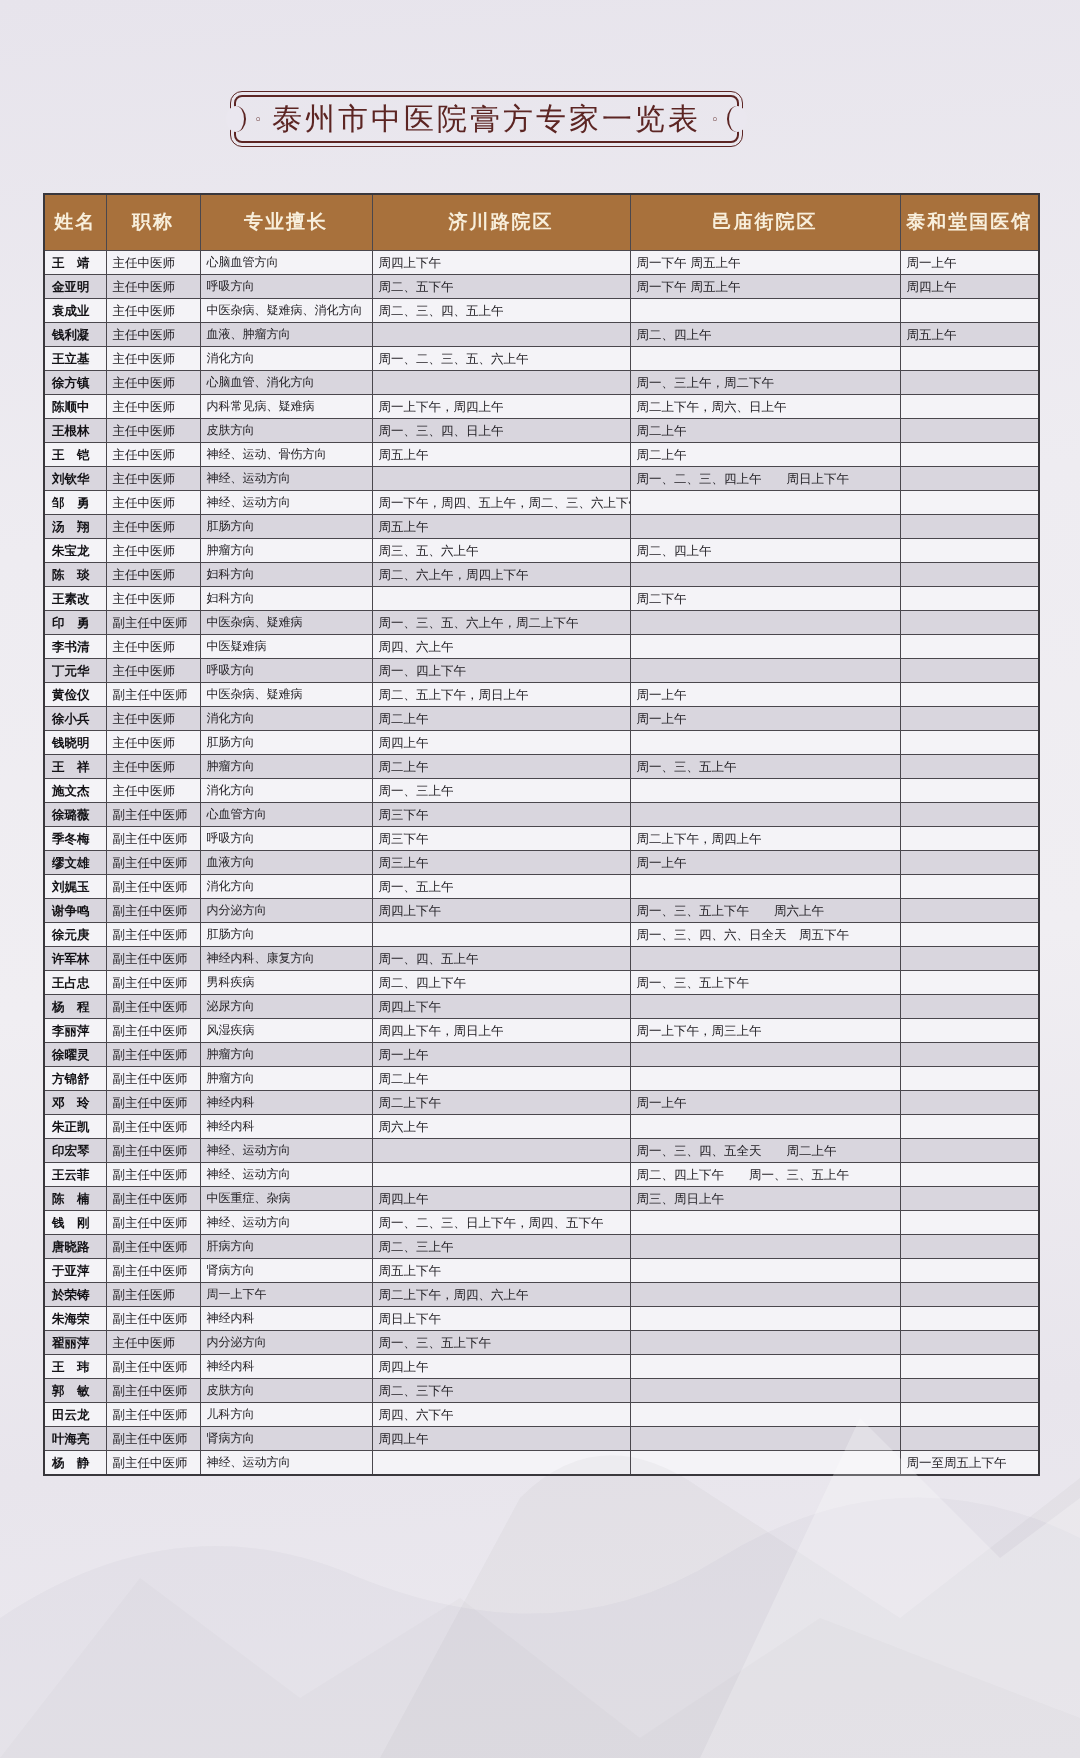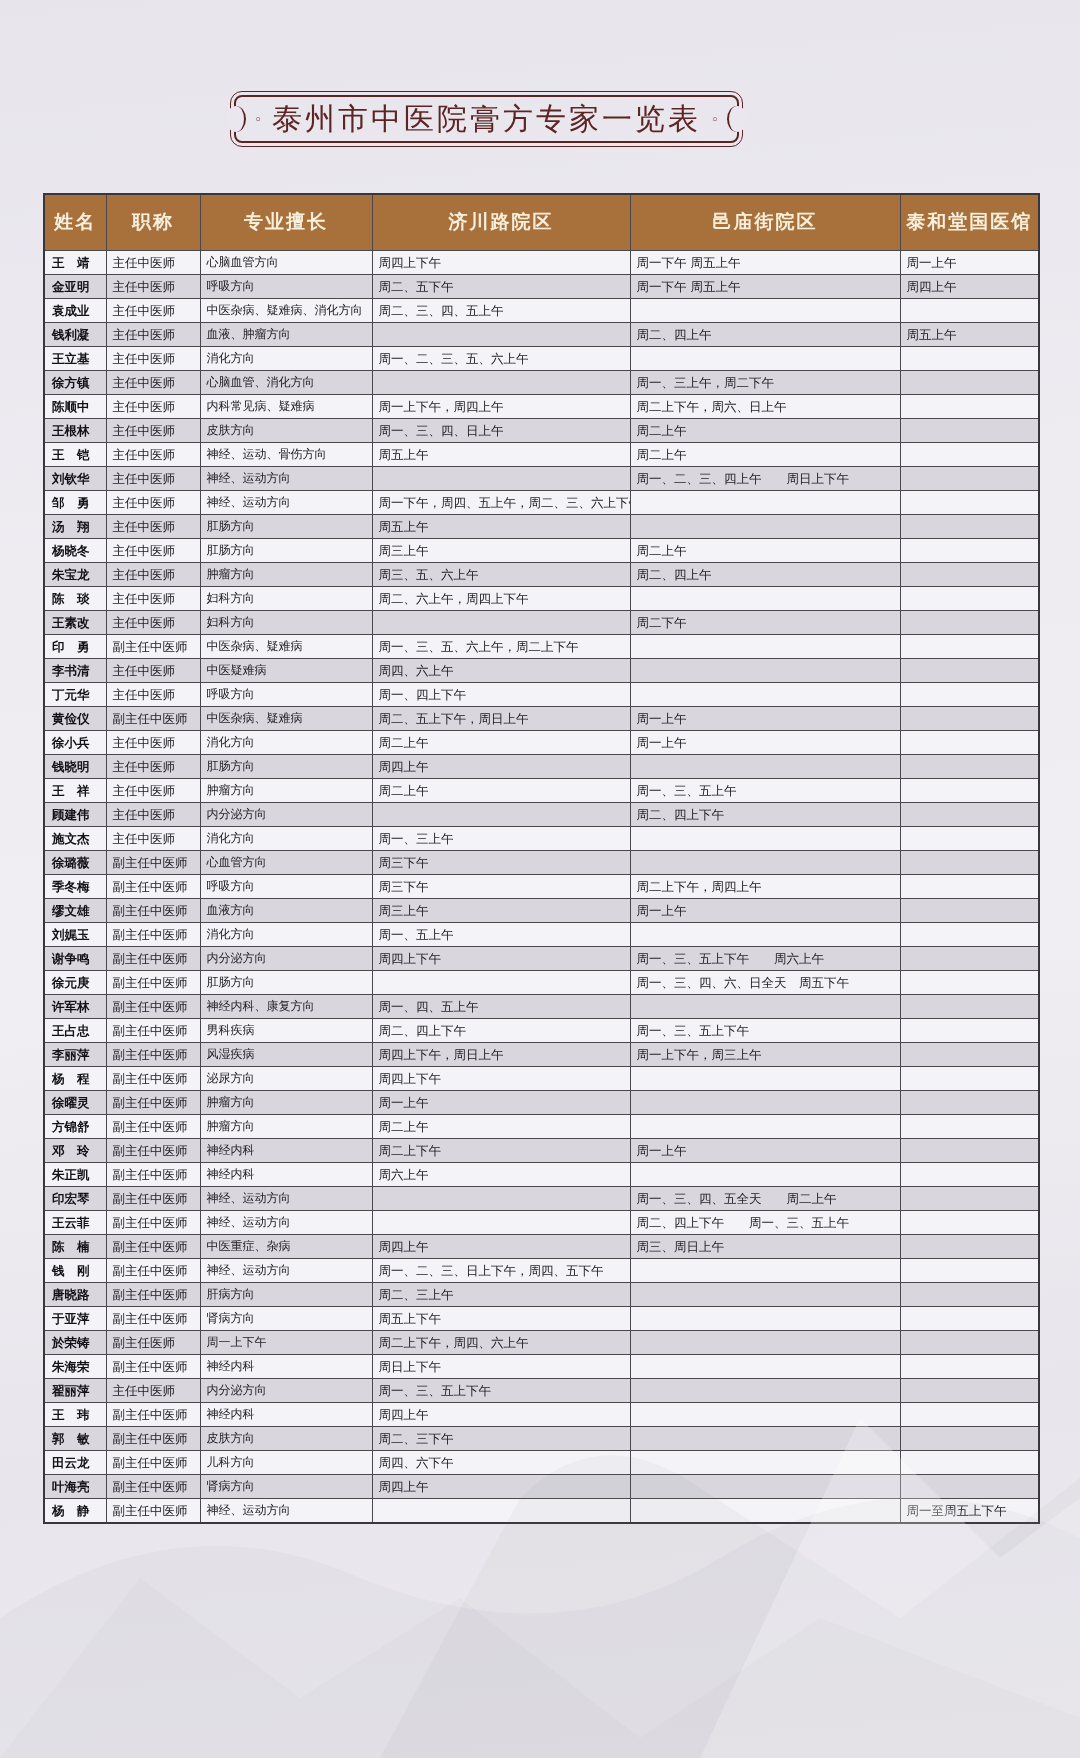--- a/index.html
+++ b/index.html
@@ -189,28 +189,20 @@
       </tr>
       <tr>
         <td>汤　翔</td>
         <td>主任中医师</td>
         <td>肛肠方向</td>
         <td>周五上午</td>
         <td></td>
         <td></td>
       </tr>
       <tr>
-        <td>杨晓冬</td>
-        <td>主任中医师</td>
-        <td>肛肠方向</td>
-        <td>周三上午</td>
-        <td>周二上午</td>
-        <td></td>
-      </tr>
-      <tr>
         <td>朱宝龙</td>
         <td>主任中医师</td>
         <td>肿瘤方向</td>
         <td>周三、五、六上午</td>
         <td>周二、四上午</td>
         <td></td>
       </tr>
       <tr>
         <td>陈　琰</td>
         <td>主任中医师</td>
@@ -277,28 +269,20 @@
       </tr>
       <tr>
         <td>王　祥</td>
         <td>主任中医师</td>
         <td>肿瘤方向</td>
         <td>周二上午</td>
         <td>周一、三、五上午</td>
         <td></td>
       </tr>
       <tr>
-        <td>顾建伟</td>
-        <td>主任中医师</td>
-        <td>内分泌方向</td>
-        <td></td>
-        <td>周二、四上下午</td>
-        <td></td>
-      </tr>
-      <tr>
         <td>施文杰</td>
         <td>主任中医师</td>
         <td>消化方向</td>
         <td>周一、三上午</td>
         <td></td>
         <td></td>
       </tr>
       <tr>
         <td>徐璐薇</td>
         <td>副主任中医师</td>
@@ -357,33 +341,33 @@
       </tr>
       <tr>
         <td>王占忠</td>
         <td>副主任中医师</td>
         <td>男科疾病</td>
         <td>周二、四上下午</td>
         <td>周一、三、五上下午</td>
         <td></td>
       </tr>
       <tr>
+        <td>杨　程</td>
+        <td>副主任中医师</td>
+        <td>泌尿方向</td>
+        <td>周四上下午</td>
+        <td></td>
+        <td></td>
+      </tr>
+      <tr>
         <td>李丽萍</td>
         <td>副主任中医师</td>
         <td>风湿疾病</td>
         <td>周四上下午，周日上午</td>
         <td>周一上下午，周三上午</td>
-        <td></td>
-      </tr>
-      <tr>
-        <td>杨　程</td>
-        <td>副主任中医师</td>
-        <td>泌尿方向</td>
-        <td>周四上下午</td>
-        <td></td>
         <td></td>
       </tr>
       <tr>
         <td>徐曜灵</td>
         <td>副主任中医师</td>
         <td>肿瘤方向</td>
         <td>周一上午</td>
         <td></td>
         <td></td>
       </tr>

